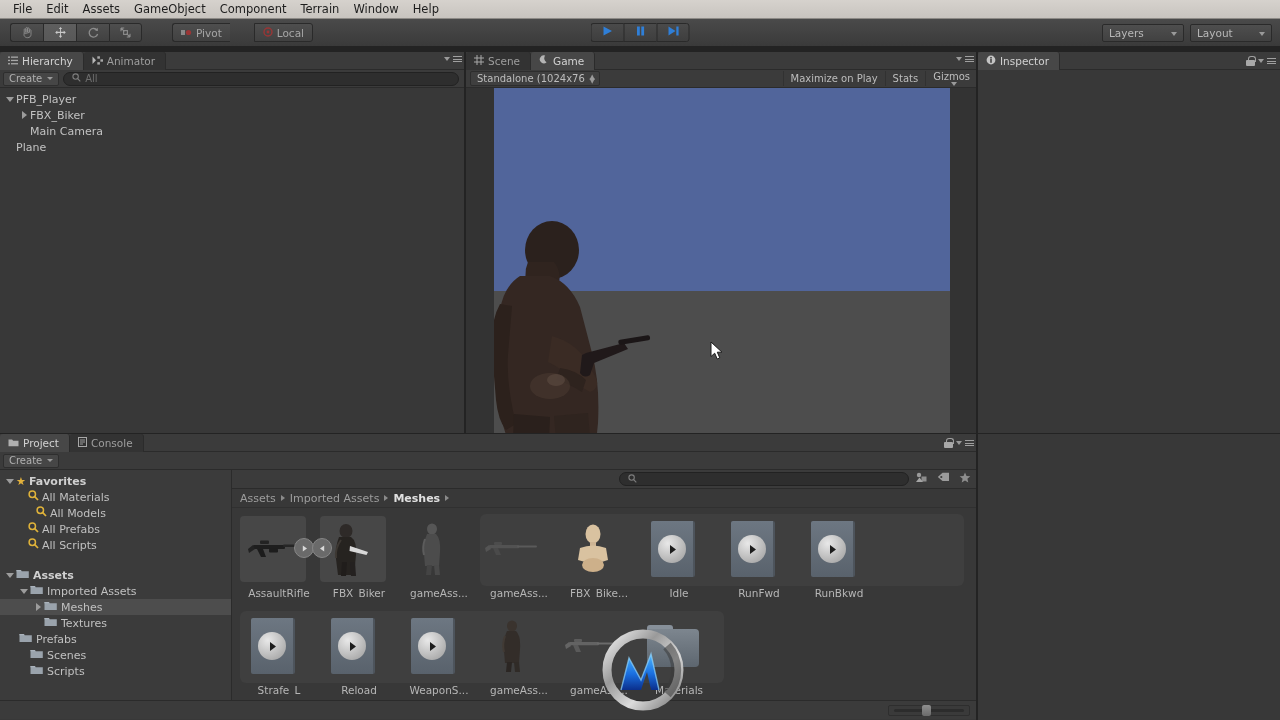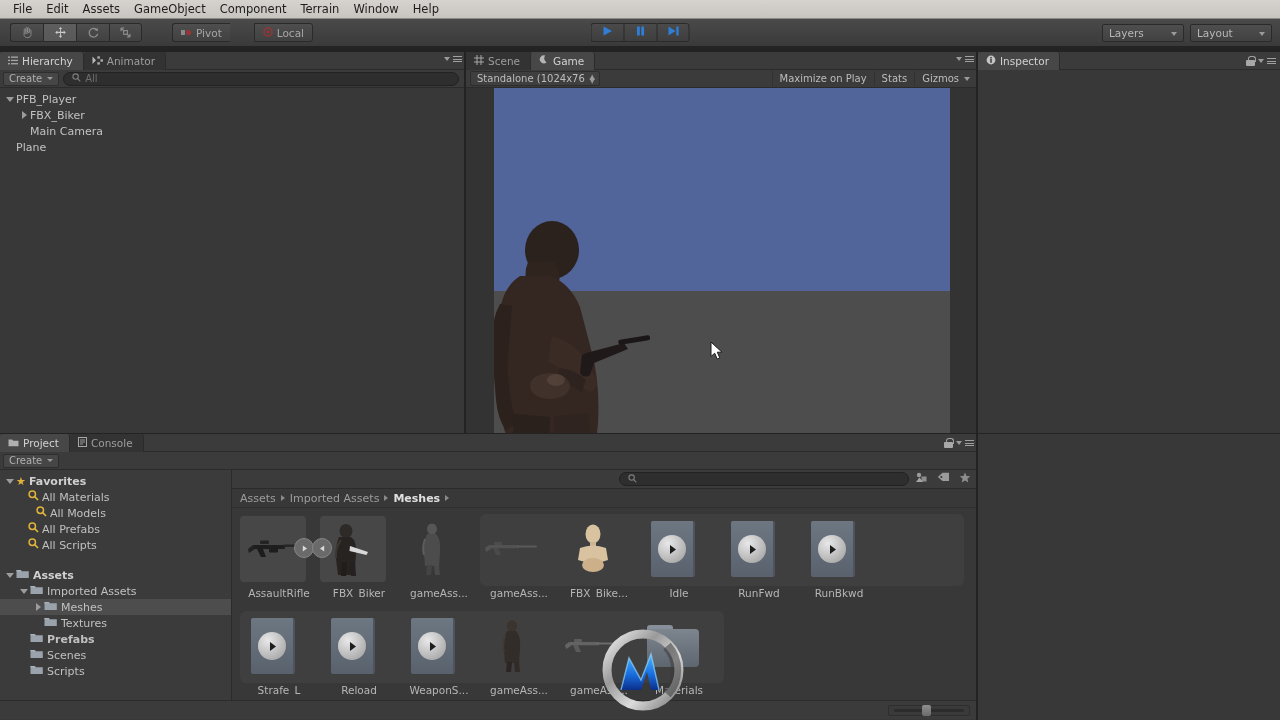--- a/index.html
+++ b/index.html
@@ -500,21 +500,21 @@
         <span>Standalone (1024x76</span>
         <span class="updn">▲<br>▼</span>
       </div>
       <div style="flex:1"></div>
       <div class="gbtn">
         <span>Maximize on Play</span>
       </div>
       <div class="gbtn">
         <span>Stats</span>
       </div>
-      <div class="gbtn" style="padding-right:4px;">
+      <div class="gbtn" style="padding-right:4px;flex-direction:column;">
         <span>Gizmos</span>
         <span style="margin-left:5px;width:0;height:0;border-left:3px solid transparent;border-right:3px solid transparent;border-top:4px solid #9a9a9a;"></span>
       </div>
     </div>
 
     <div class="gameview">
       <div class="viewport">
         <div class="sky"></div>
         <div class="ground"></div>
 
@@ -701,21 +701,21 @@
         </div>
         <div class="prow" style="padding-left:44px;">
           <span style="margin-right:4px;">
             <svg width="13" height="10" viewBox="0 0 13 10">
               <path d="M0.5 1h4.2l1 1.2h7.1v6.8H0.5z" fill="#9aa3ac"></path>
               <path d="M0.5 1h4.2l1 1.2H0.5z" fill="#aab3bc"></path>
             </svg>
           </span>
           <span class="lbl">Textures</span>
         </div>
-        <div class="prow" style="padding-left:30px;font-weight:bold;">
+        <div class="prow" style="padding-left:19px;">
           <span style="margin-right:4px;">
             <svg width="13" height="10" viewBox="0 0 13 10">
               <path d="M0.5 1h4.2l1 1.2h7.1v6.8H0.5z" fill="#9aa3ac"></path>
               <path d="M0.5 1h4.2l1 1.2H0.5z" fill="#aab3bc"></path>
             </svg>
           </span>
           <span class="lbl">Prefabs</span>
         </div>
         <div class="prow" style="padding-left:30px;">
           <span style="margin-right:4px;">

